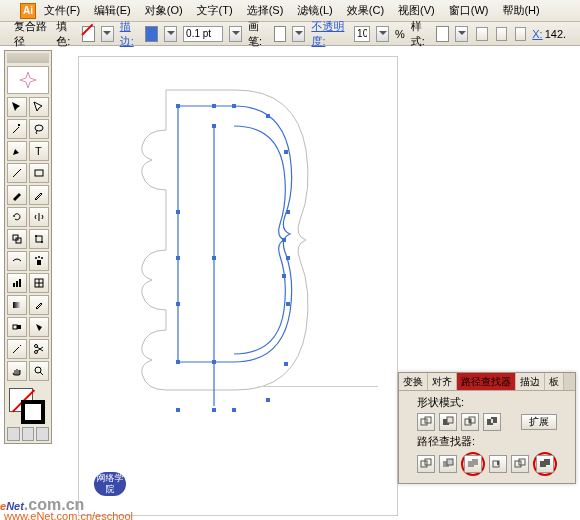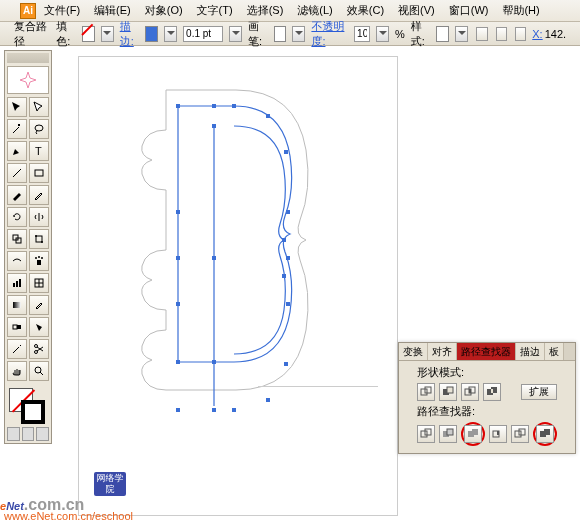--- a/index.html
+++ b/index.html
@@ -26,36 +26,36 @@
 .tool svg{width:14px;height:14px}
 .fillstroke{margin-top:4px;height:38px;position:relative}
 .fs-fill{position:absolute;left:2px;top:2px;width:24px;height:24px;background:#fff;border:1px solid #555}
 .fs-fill::after{content:"";position:absolute;left:-2px;top:50%;width:140%;height:2px;background:#e00;transform:rotate(-45deg)}
 .fs-stroke{position:absolute;left:14px;top:14px;width:24px;height:24px;background:#fff;border:4px solid #000}
 .modes{display:flex;gap:2px;margin-top:2px}
 .mode{flex:1;height:14px;border:1px solid #999;background:#ddd}
 .canvas{position:absolute;left:58px;top:48px;right:0;bottom:0;background:#fff}
 .artboard{position:absolute;left:20px;top:8px;width:320px;height:460px;border:1px solid #ccc}
 .shape-d{position:absolute;left:48px;top:22px}
-.panel{position:absolute;right:4px;bottom:66px;width:178px;background:#e8e3d6;border:1px solid #9c9485;box-shadow:0 0 4px rgba(0,0,0,.2)}
+.panel{position:absolute;right:4px;bottom:36px;width:178px;background:#e8e3d6;border:1px solid #9c9485;box-shadow:0 0 4px rgba(0,0,0,.2)}
 .ptabs{display:flex;background:#d8d2c4;border-bottom:1px solid #b0a898;height:18px}
 .ptab{padding:2px 4px;font-size:10px;border-right:1px solid #c0b8a8;background:#e8e3d6;cursor:pointer;white-space:nowrap;overflow:hidden}
 .ptab.active{background:#b91c1c}
 .pbody{padding:4px 18px}
 .prow{display:flex;align-items:center;gap:4px;margin:3px 0}
 .pficon{width:18px;height:18px;border:1px solid #999;background:linear-gradient(#fff,#e4dfd2);display:flex;align-items:center;justify-content:center;cursor:pointer}
 .pficon svg{width:12px;height:12px}
 .expbtn{width:36px;height:16px;border:1px solid #999;background:linear-gradient(#fff,#e4dfd2);font-size:10px;display:flex;align-items:center;justify-content:center;margin-left:auto}
 .circ{border:2px solid #d00;border-radius:50%;padding:1px}
 .watermark{position:absolute;left:0;bottom:4px;font-weight:bold;font-size:24px;font-style:italic}
 .watermark .e{color:#e8611c}
 .watermark .net{color:#3a4aa8}
 .watermark .cn{color:#999;font-size:16px;font-style:normal}
 .wsub{position:absolute;left:4px;bottom:-2px;font-size:11px;color:#e8611c}
-.credit{position:absolute;left:94px;bottom:24px;width:32px;height:24px;background:#3a4aa8;color:#fff;font-size:9px;line-height:11px;text-align:center;border-radius:2px;padding:1px}
+.credit{position:absolute;left:94px;bottom:24px;width:32px;height:24px;background:#3a4aa8;color:#fff;font-size:9px;line-height:11px;text-align:center;border-radius:12px;padding:1px}
 .xy{margin-left:auto;display:flex;align-items:center;gap:2px}
 </style>
 </head>
 <body>
 
 <div class="menubar">
   <div class="app-icon">Ai</div>
   <div class="menu-item">文件(F)</div>
   <div class="menu-item">编辑(E)</div>
   <div class="menu-item">对象(O)</div>

